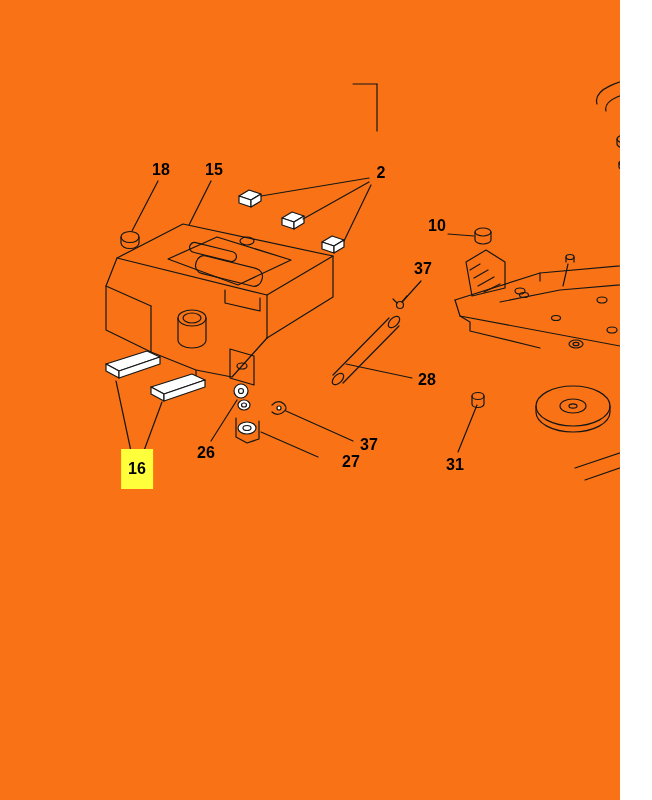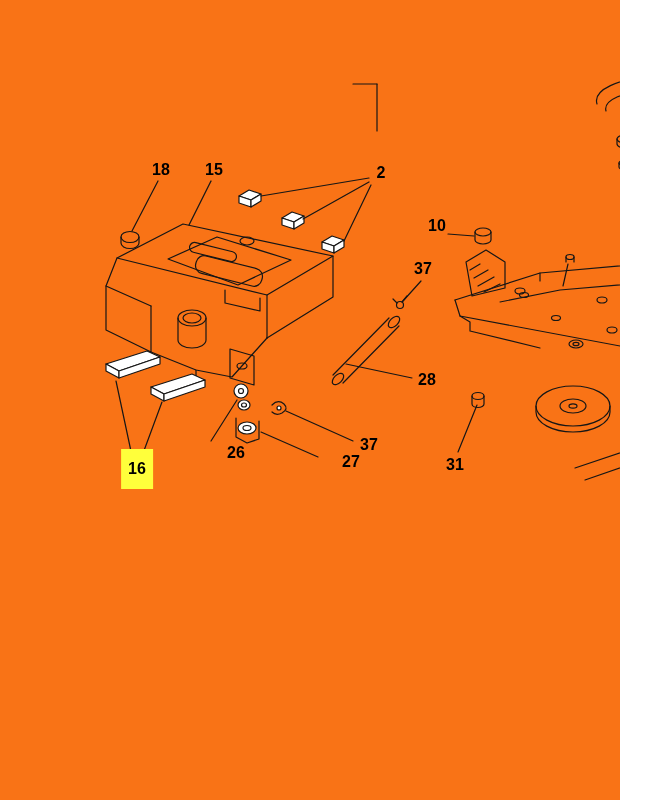--- a/index.html
+++ b/index.html
@@ -179,19 +179,19 @@
       </g>
     </g>
   </svg>
 
   <span class="part-label" style="left:161px; top:170px;">18</span>
   <span class="part-label" style="left:214px; top:170px;">15</span>
   <span class="part-label" style="left:381px; top:173px;">2</span>
   <span class="part-label" style="left:437px; top:226px;">10</span>
   <span class="part-label" style="left:423px; top:269px;">37</span>
   <span class="part-label" style="left:427px; top:380px;">28</span>
-  <span class="part-label" style="left:206px; top:453px;margin-left:30px;">26</span>
+  <span class="part-label" style="left:206px; top:453px;">26</span>
   <span class="part-label" style="left:369px; top:445px;">37</span>
   <span class="part-label" style="left:351px; top:462px;">27</span>
   <span class="part-label highlight" style="left: 137px; top: 469px; background-color: rgb(255, 255, 59);">16</span>
   <span class="part-label" style="left:455px; top:465px;">31</span>
 
 </div>
 
 </body></html>

